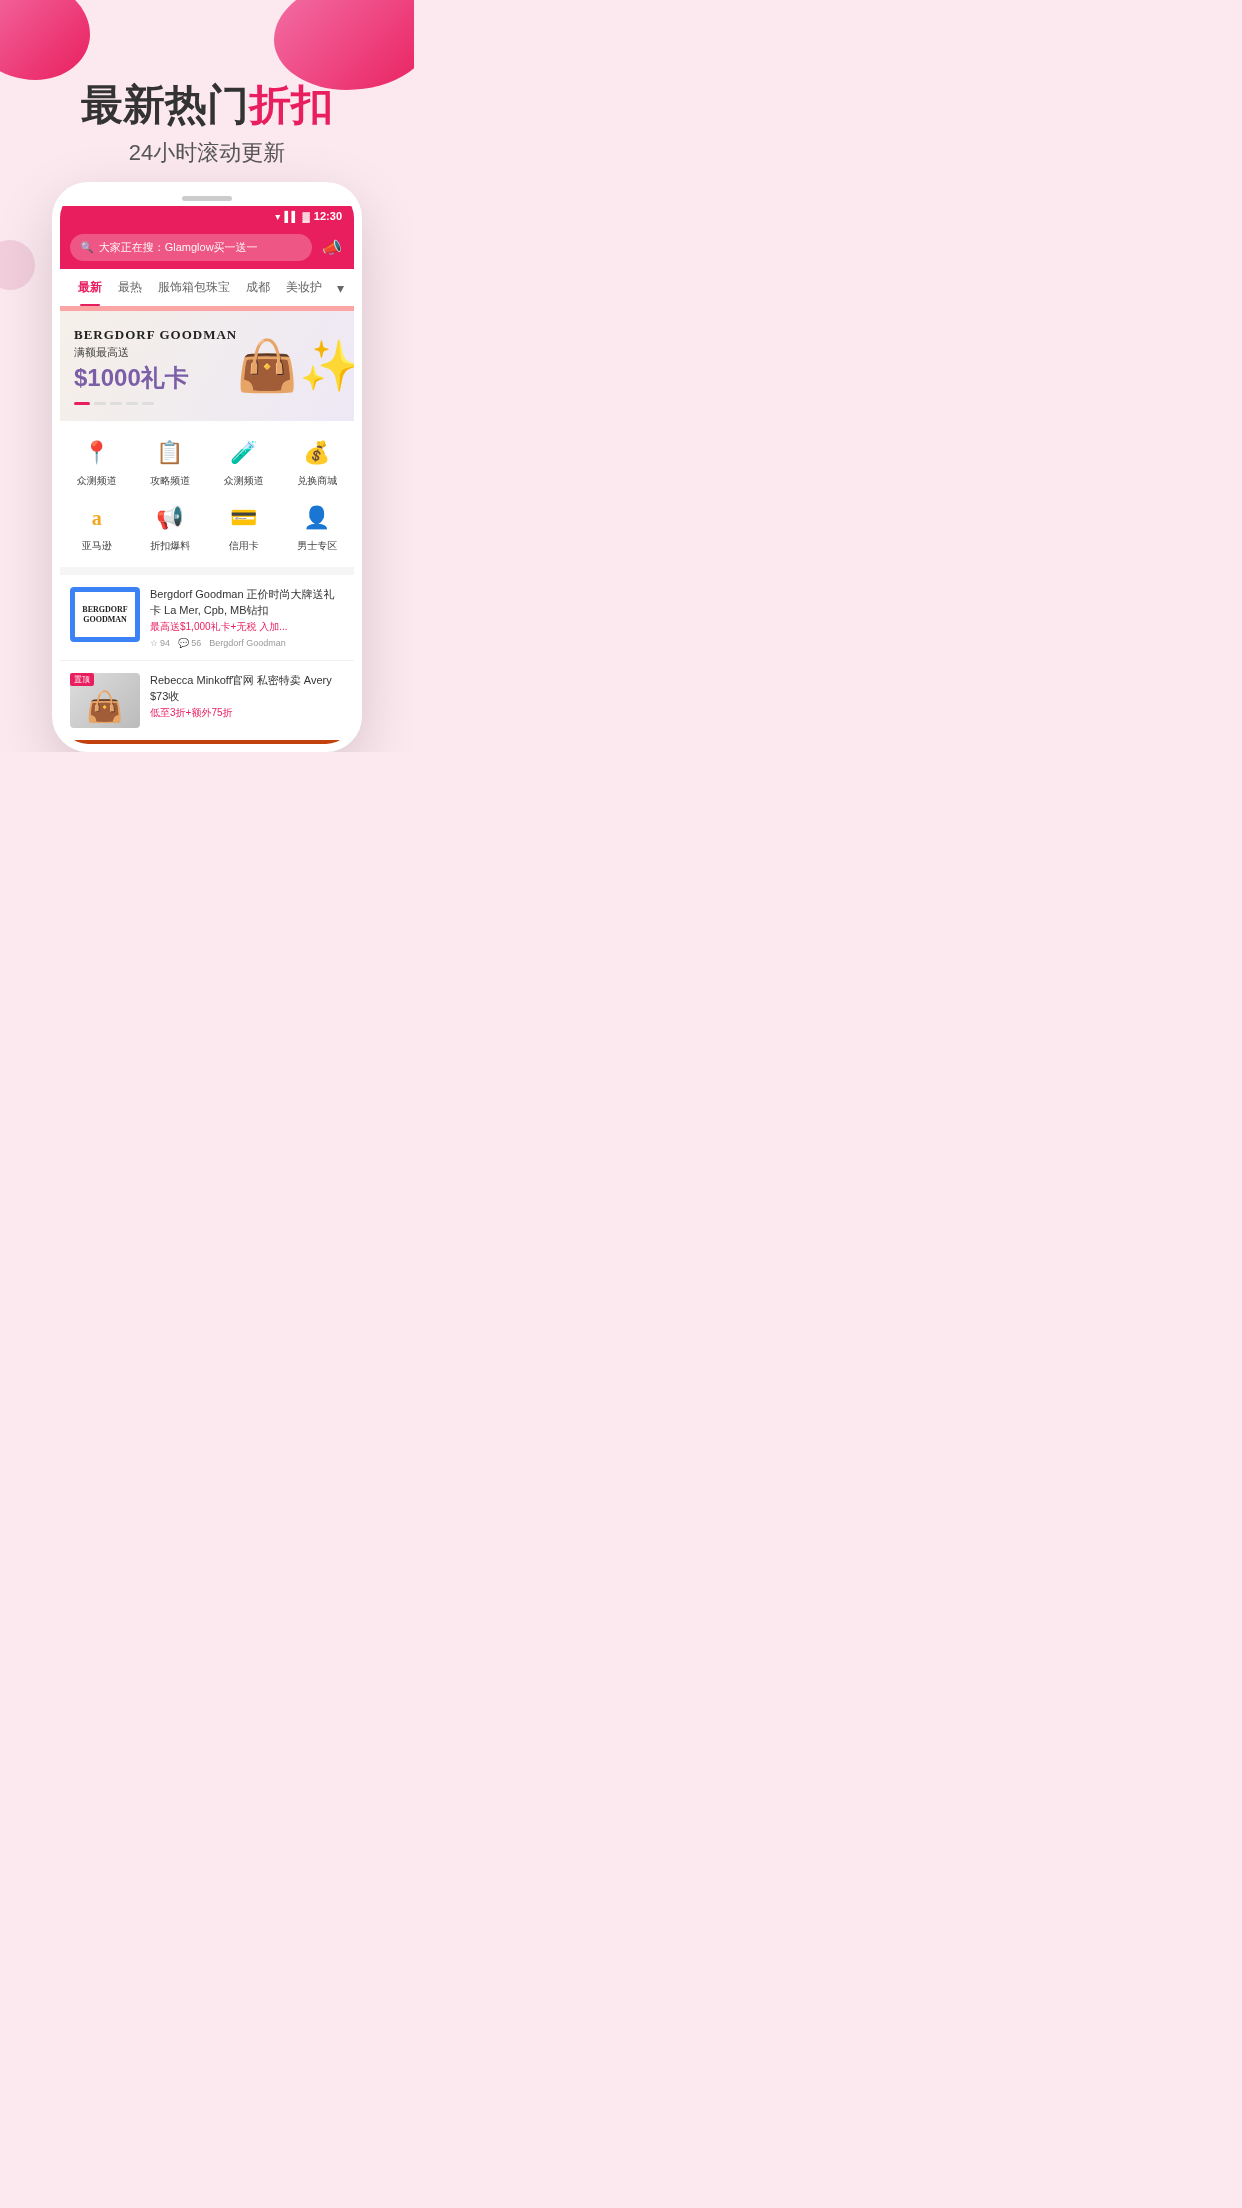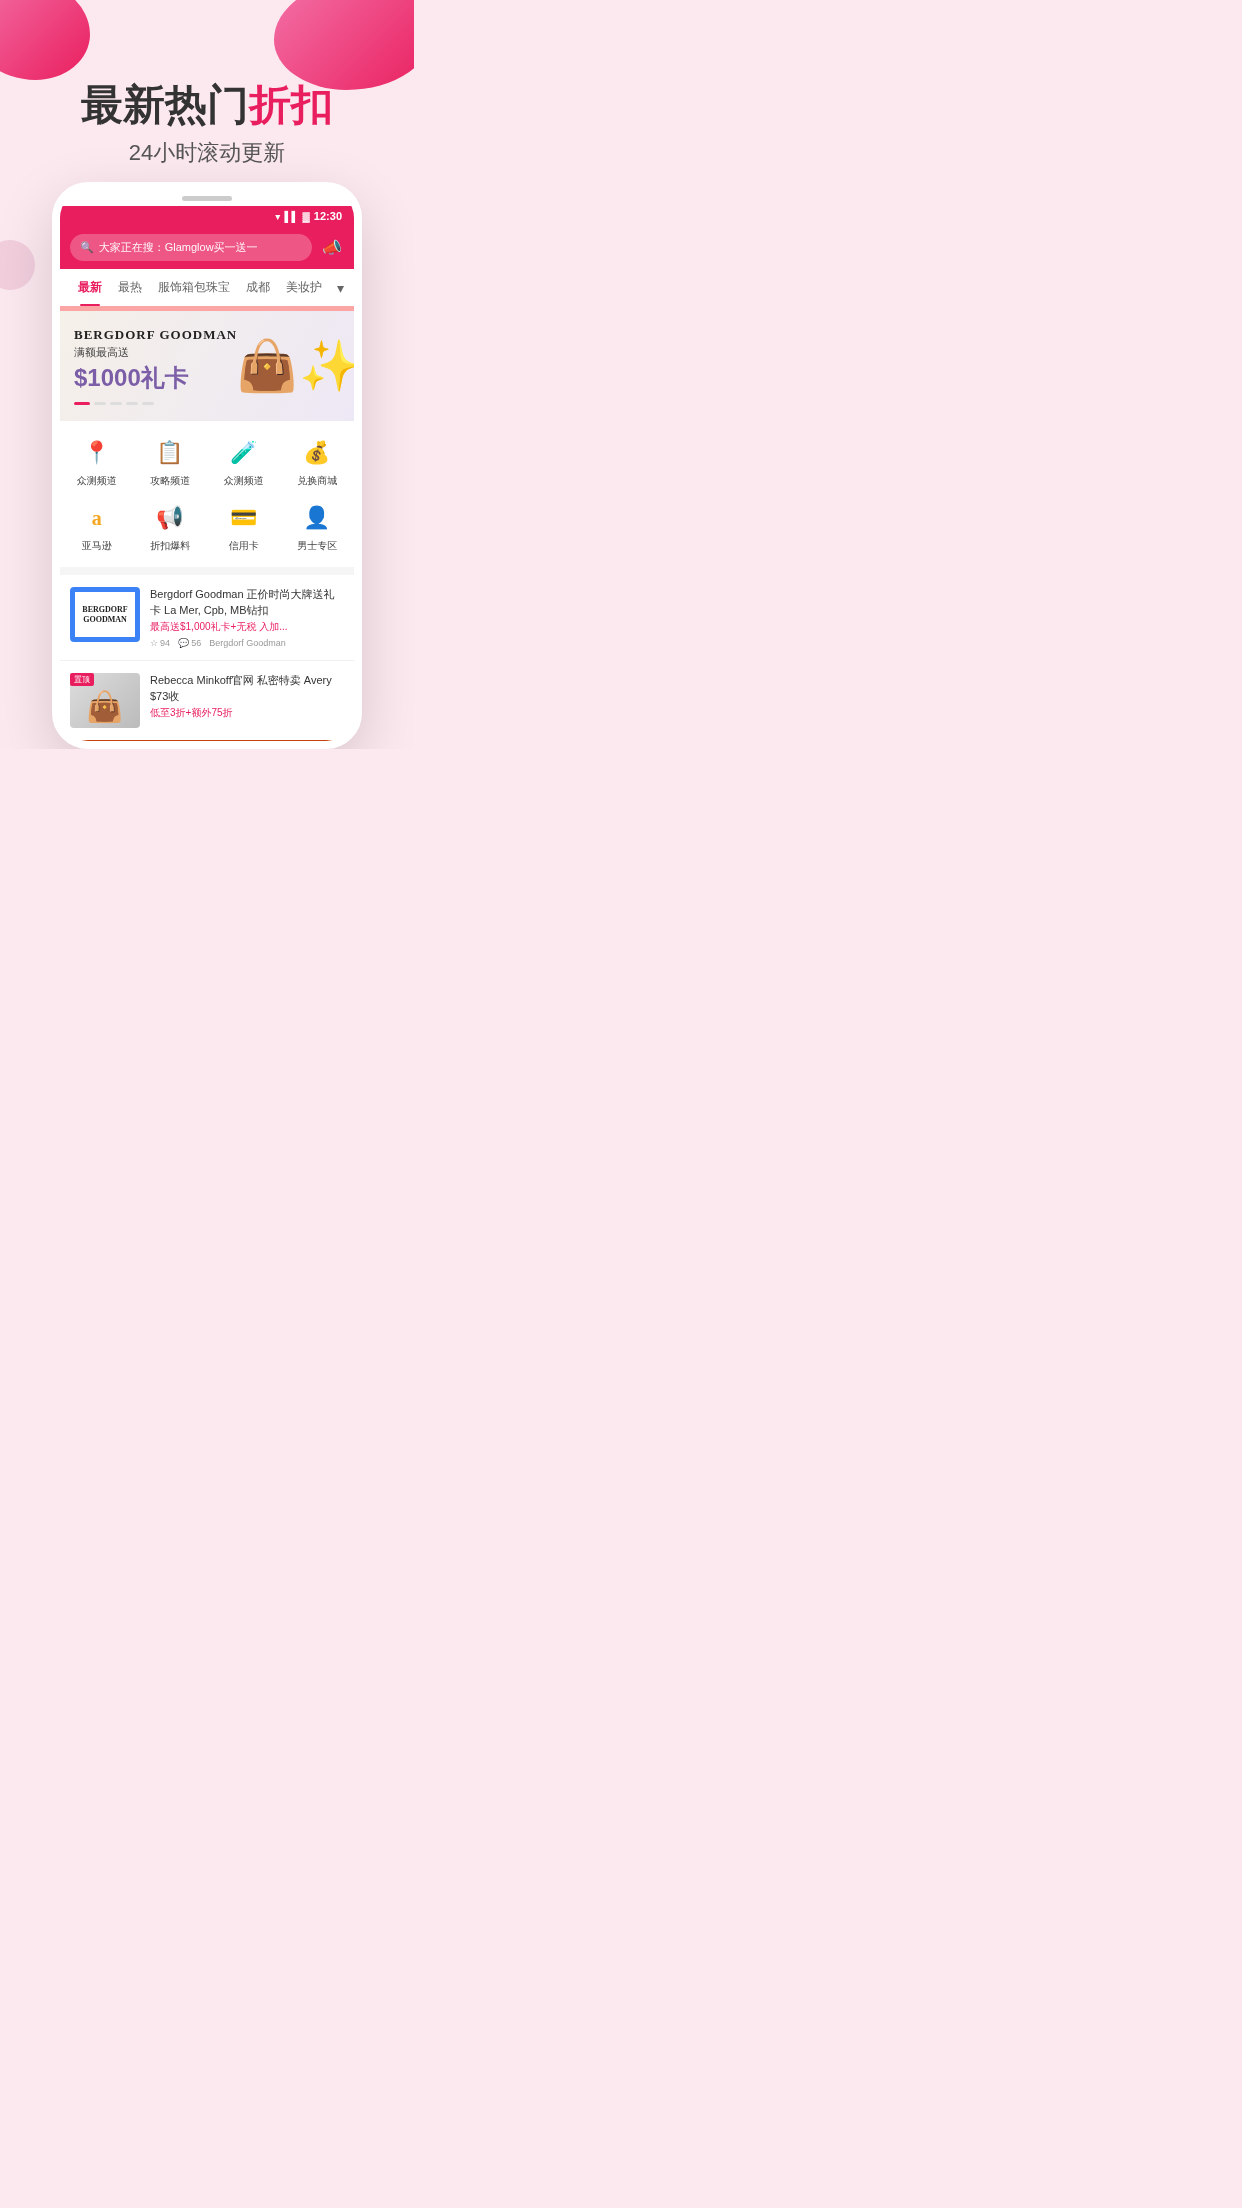--- a/index.html
+++ b/index.html
@@ -336,21 +336,21 @@
       font-size: 9px;
       color: #999;
     }
 
     
     .deal-card-pinned {
       background: white;
       display: flex;
       padding: 12px 10px;
       gap: 10px;
-      border-bottom: 1px solid #c2410c;
+      border-bottom: 4px solid #c2410c;
       position: relative;
     }
     .pin-badge {
       position: absolute;
       top: 12px;
       left: 10px;
       background: #e91e5e;
       color: white;
       font-size: 8px;
       padding: 1px 4px;

